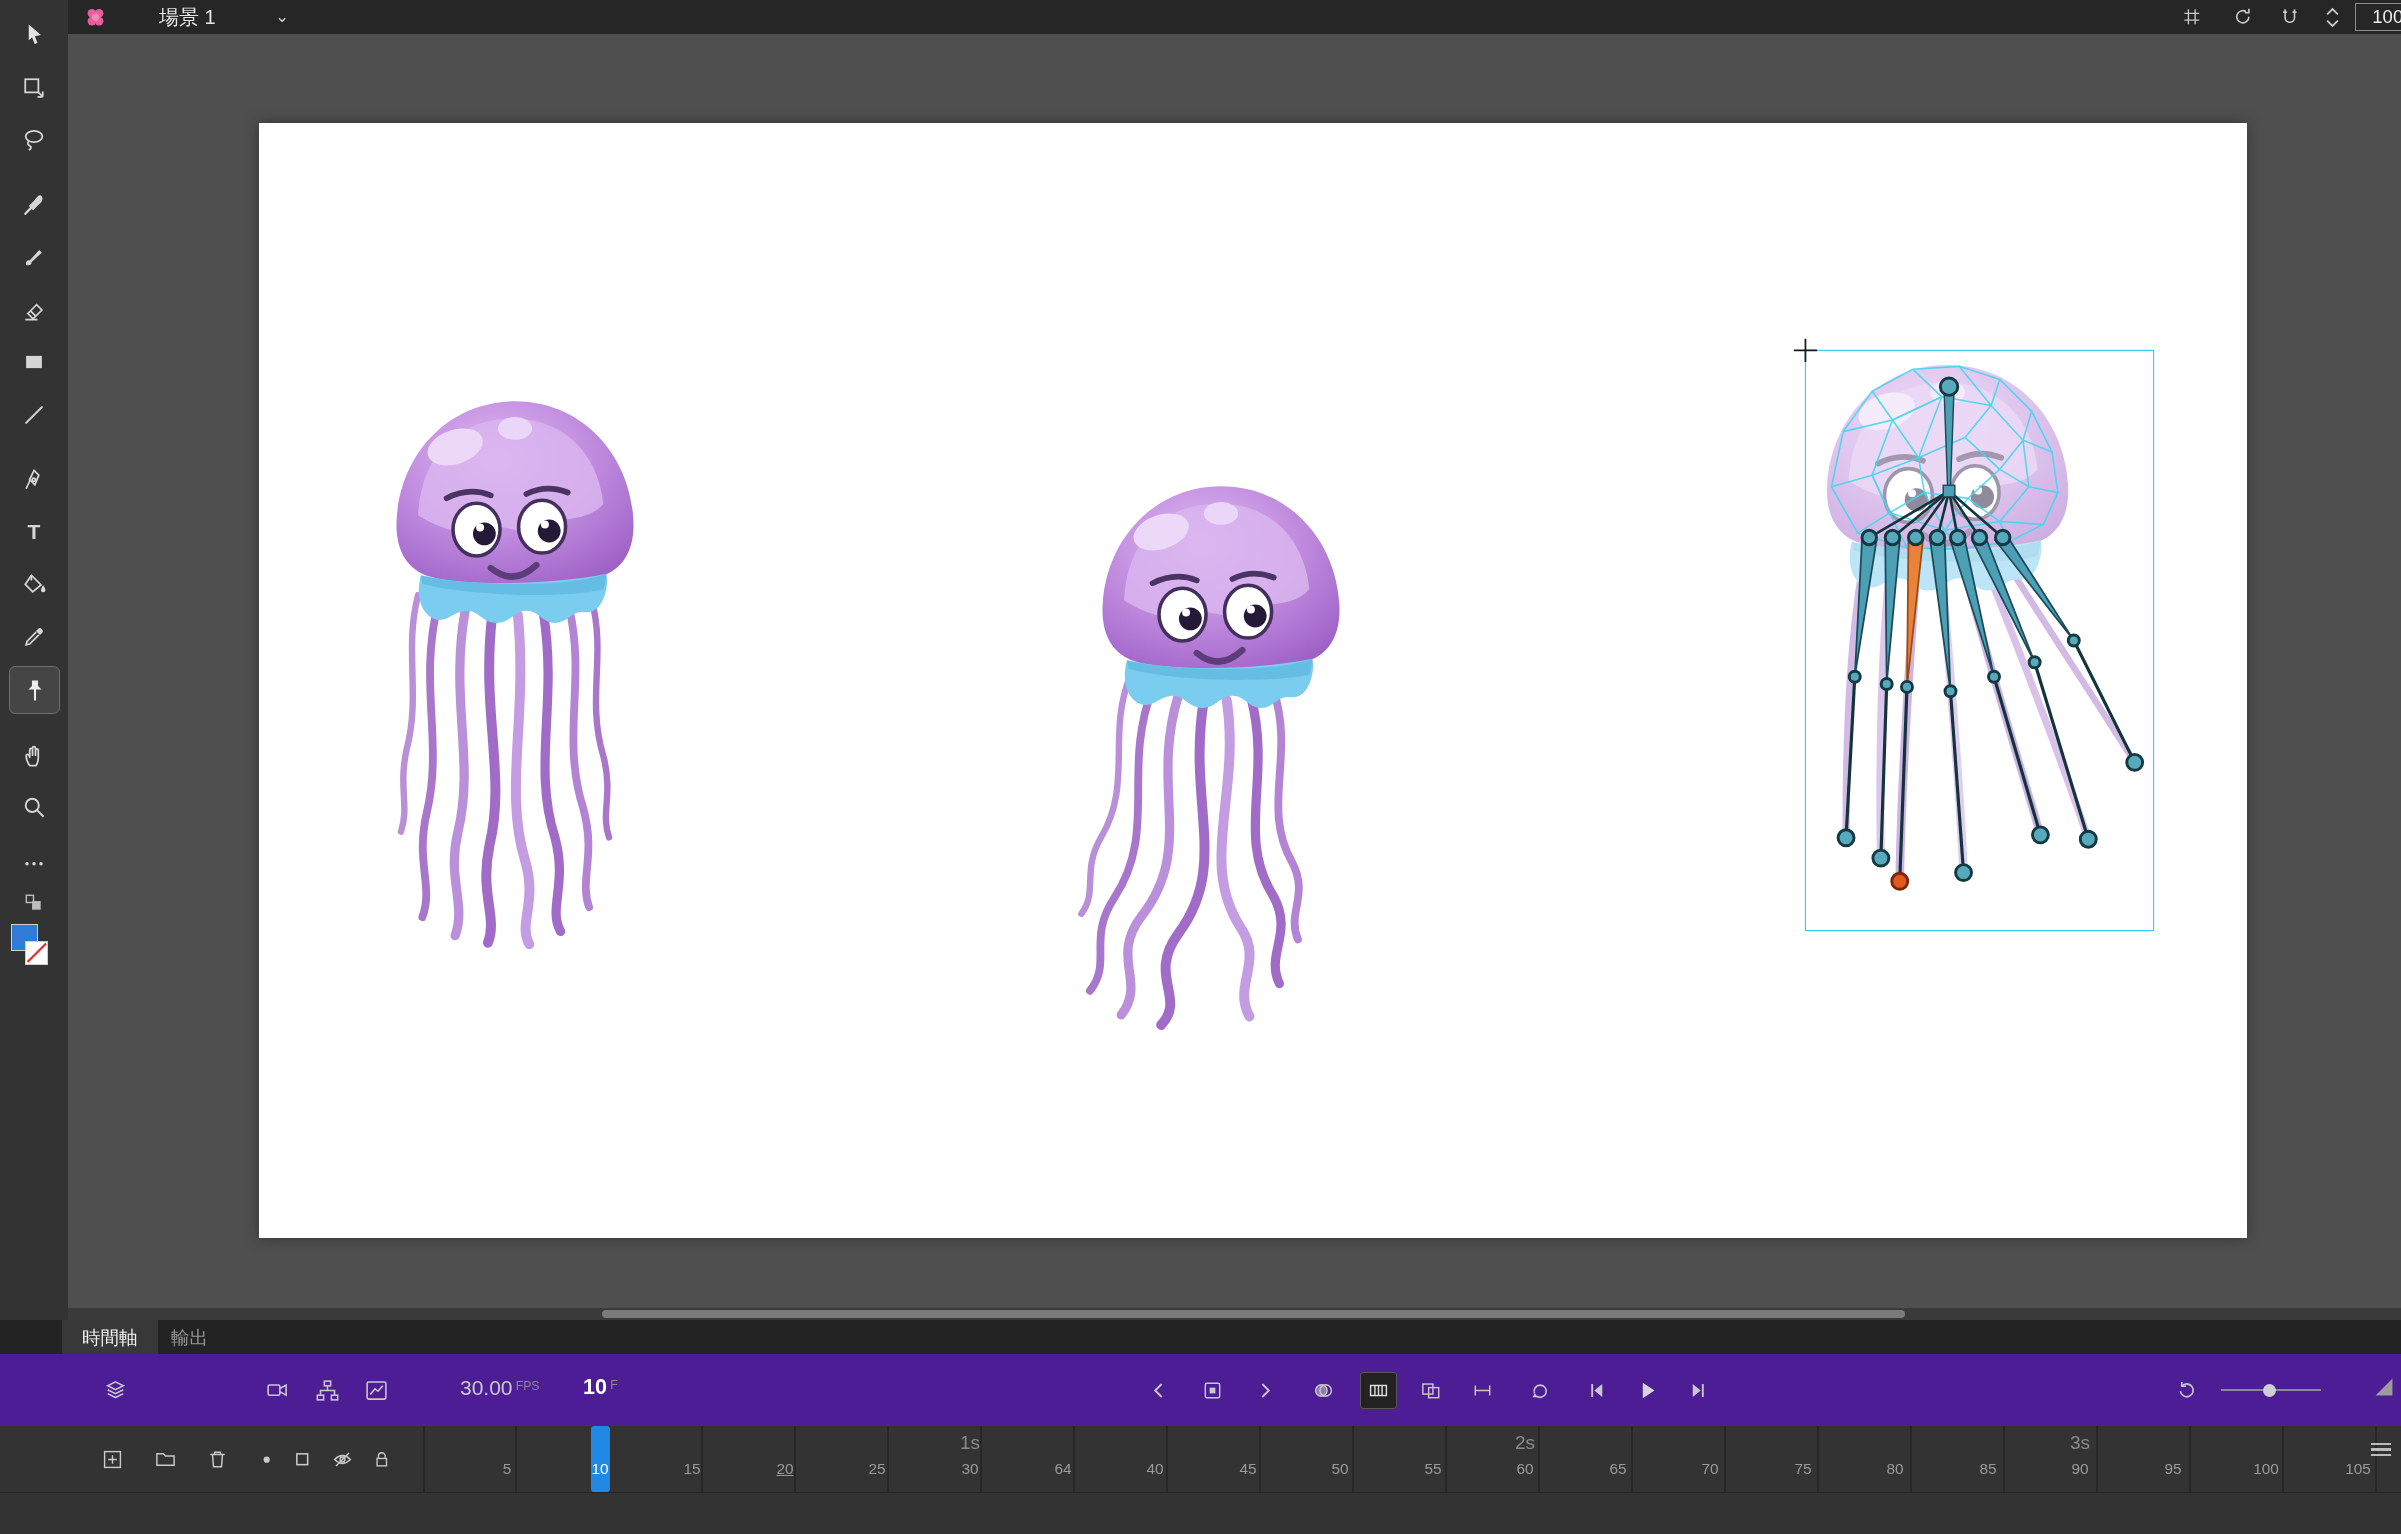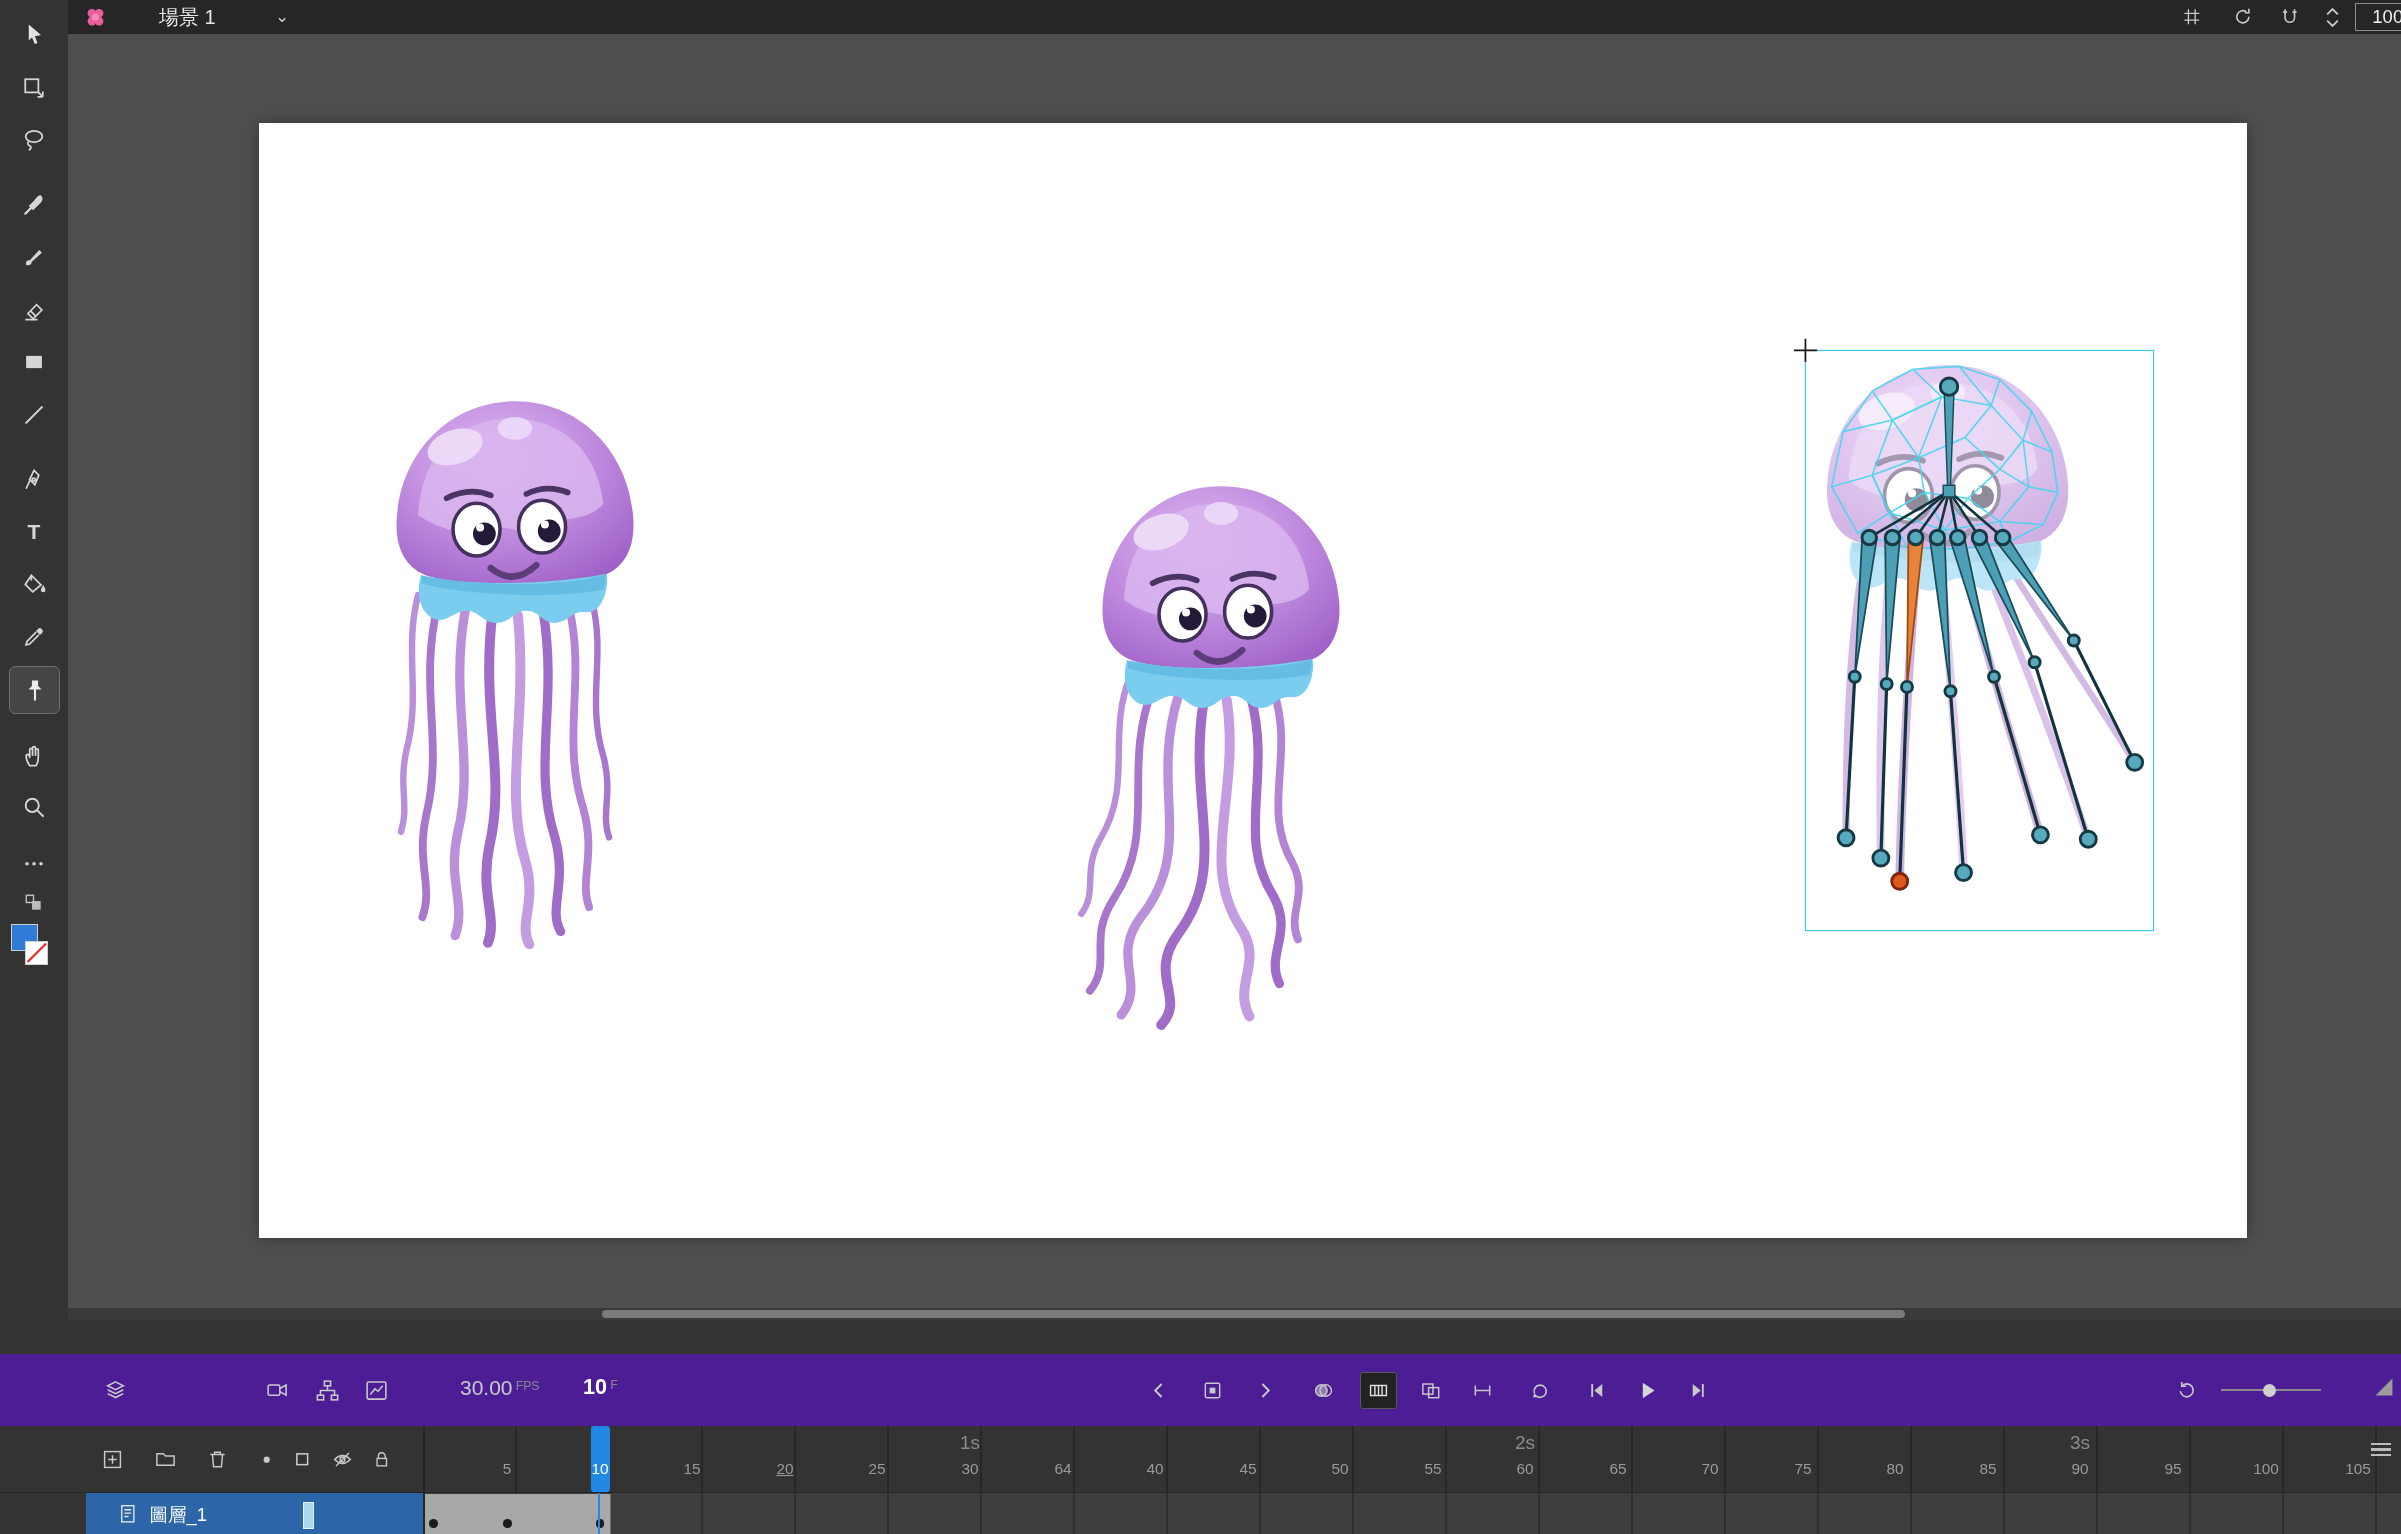--- a/index.html
+++ b/index.html
@@ -350,20 +350,24 @@
       <path d="M0 -8 V8 M-8 0 H8" stroke="#1a1a1a" stroke-width="1.2"></path>
     </svg>
   </div>
 
   <div id="h-scrollbar" class="abs">
     <div id="h-thumb" class="abs"></div>
   </div>
 
   <div id="timeline" class="abs">
 
+    <div id="tl-tabs" class="abs">
+      <div class="tl-tab active" style="left:62px">時間軸</div>
+      <div class="tl-tab inactive" style="left:151px">輸出</div>
+    </div>
 
     <div id="tl-toolbar" class="abs">
       <div class="tbtn" style="left:100px">
         <svg width="25" height="25" viewBox="0 0 32 32" fill="none" stroke="#c9c9c9" stroke-width="2">
           <path d="M16 5 L26 10 L16 15 L6 10 Z"></path>
             <path d="M6 15 L16 20 L26 15"></path>
             <path d="M6 20 L16 25 L26 20"></path>
           </svg>
       </div>
       <div class="tbtn" style="left:262px">
@@ -540,40 +544,15 @@
           <div class="slabel" style="left: 1656px;">3s</div>
         </div>
       <div class="vline" style="left:423px;top:0;width:1.5px;height:66px"></div>
       <div class="abs hamburger" style="left:2371px;top:14px">
           <span></span>
           <span></span>
           <span></span>
         </div>
     </div>
 
-    <div id="tl-layer-row" class="abs">
-      <div id="layer-sel">
-        <span class="icon" style="margin-left:31px">
-          <svg width="21.6" height="21.6" viewBox="0 0 32 32" fill="none" stroke="#e8e8e8" stroke-width="2">
-              <rect x="7" y="4" width="18" height="24"></rect>
-              <path d="M11 10 H21 M11 15 H21 M11 20 H17"></path>
-            </svg>
-        </span>
-        <span class="layer-name">圖層_1</span>
-        <span class="abs" style="left:217px;top:8.5px;width:9.3px;height:25px;background:#a8d8ea;border:0.8px solid #e8f6fc"></span>
-      </div>
-      <div id="layer-frames">
-        <div class="span" style="left:0;width:74px">
-          <div class="kf-dot" style="left:5.4px"></div>
-        </div>
-        <div class="span" style="left:74px;width:93px">
-          <div class="kf-dot" style="left:5.4px"></div>
-        </div>
-        <div class="span" style="left:167px;width:18.5px">
-          <div class="kf-dot" style="left:4.6px"></div>
-        </div>
-        <div id="playhead-line" style="left: 174px;"></div>
-      </div>
-      <div class="vline" style="left:423px;top:0;width:1.5px;height:42px"></div>
-    </div>
   </div>
 </div>
 
 
 </body></html>

